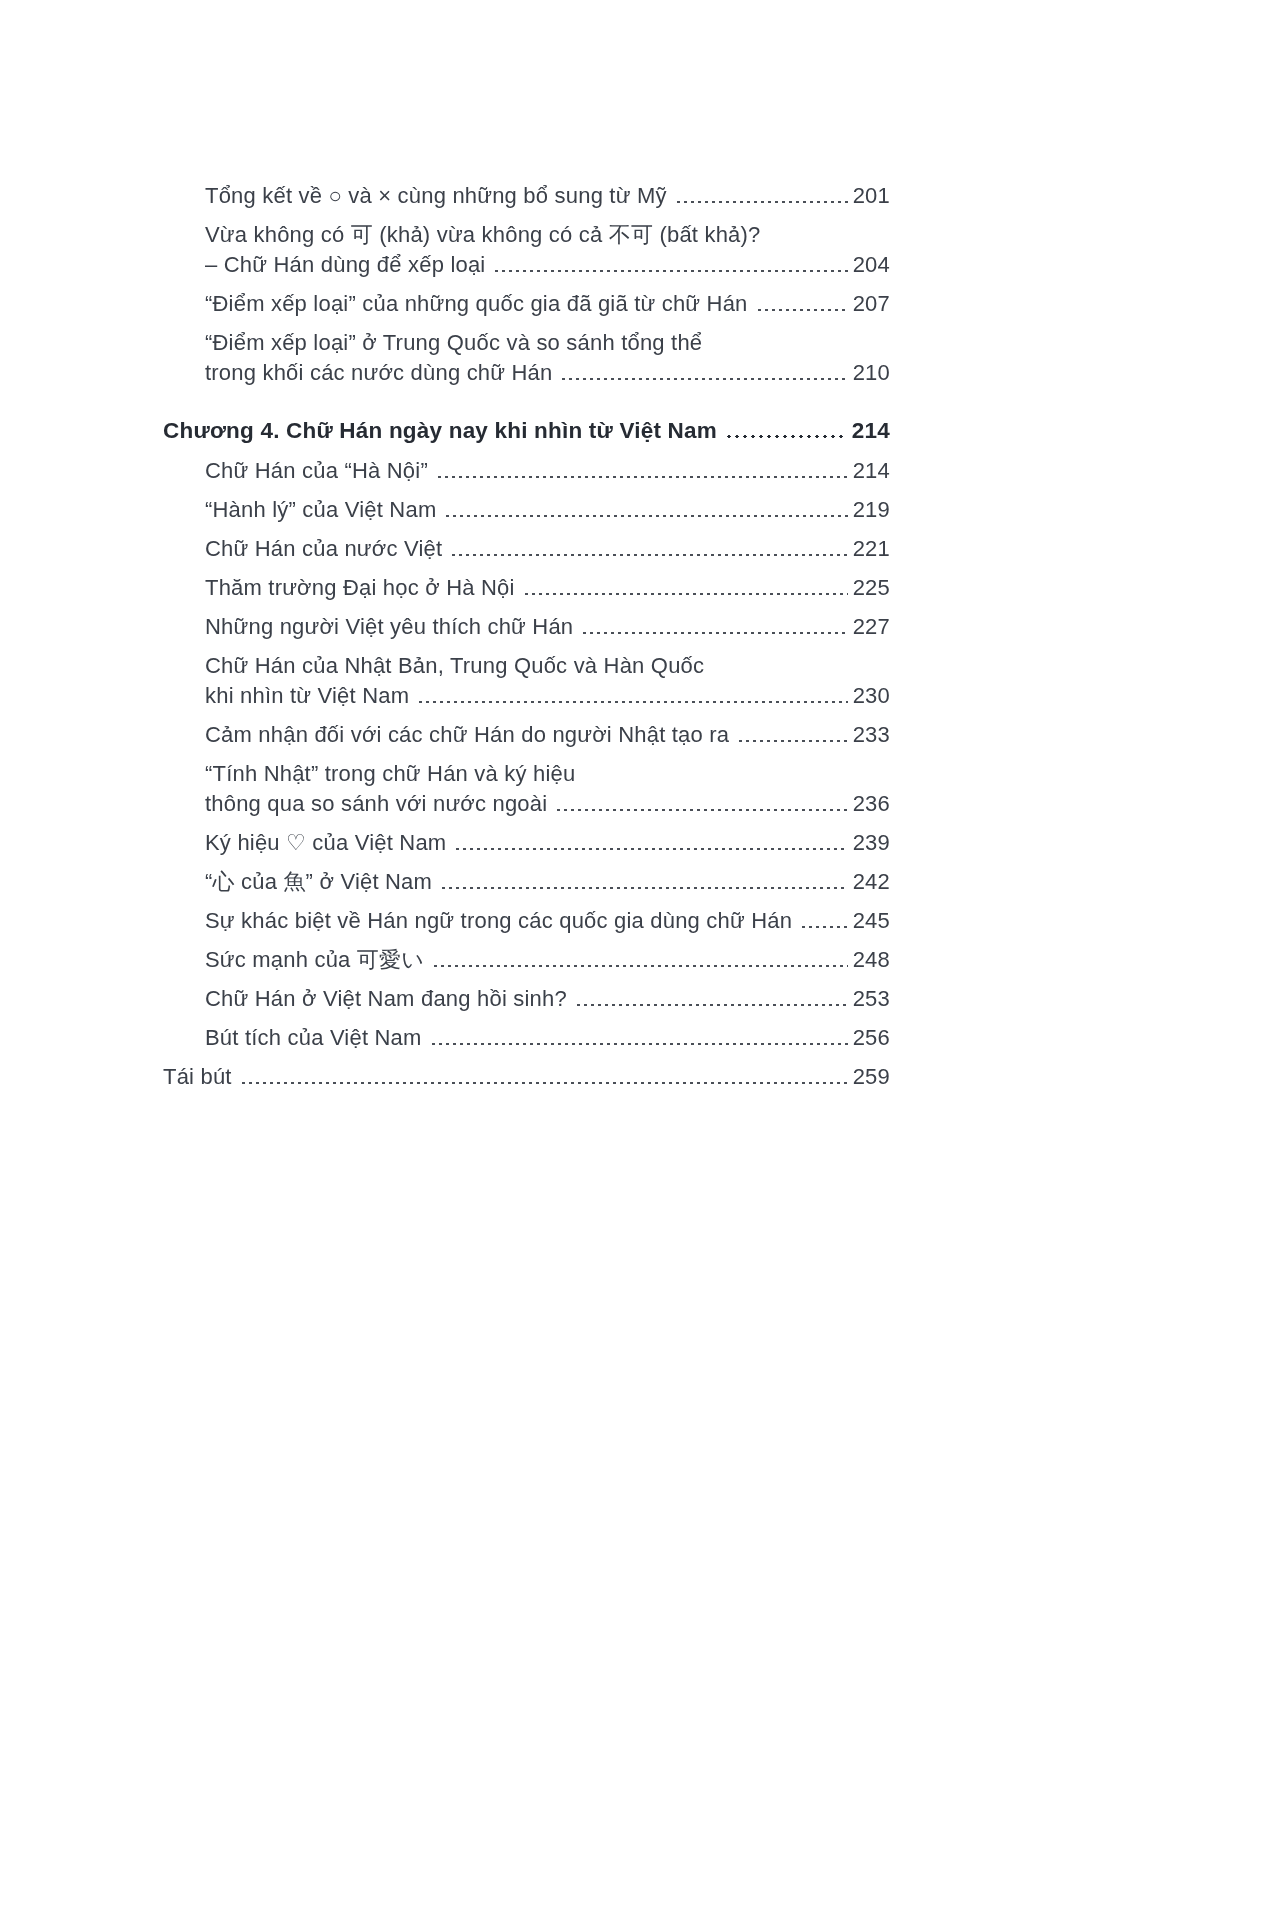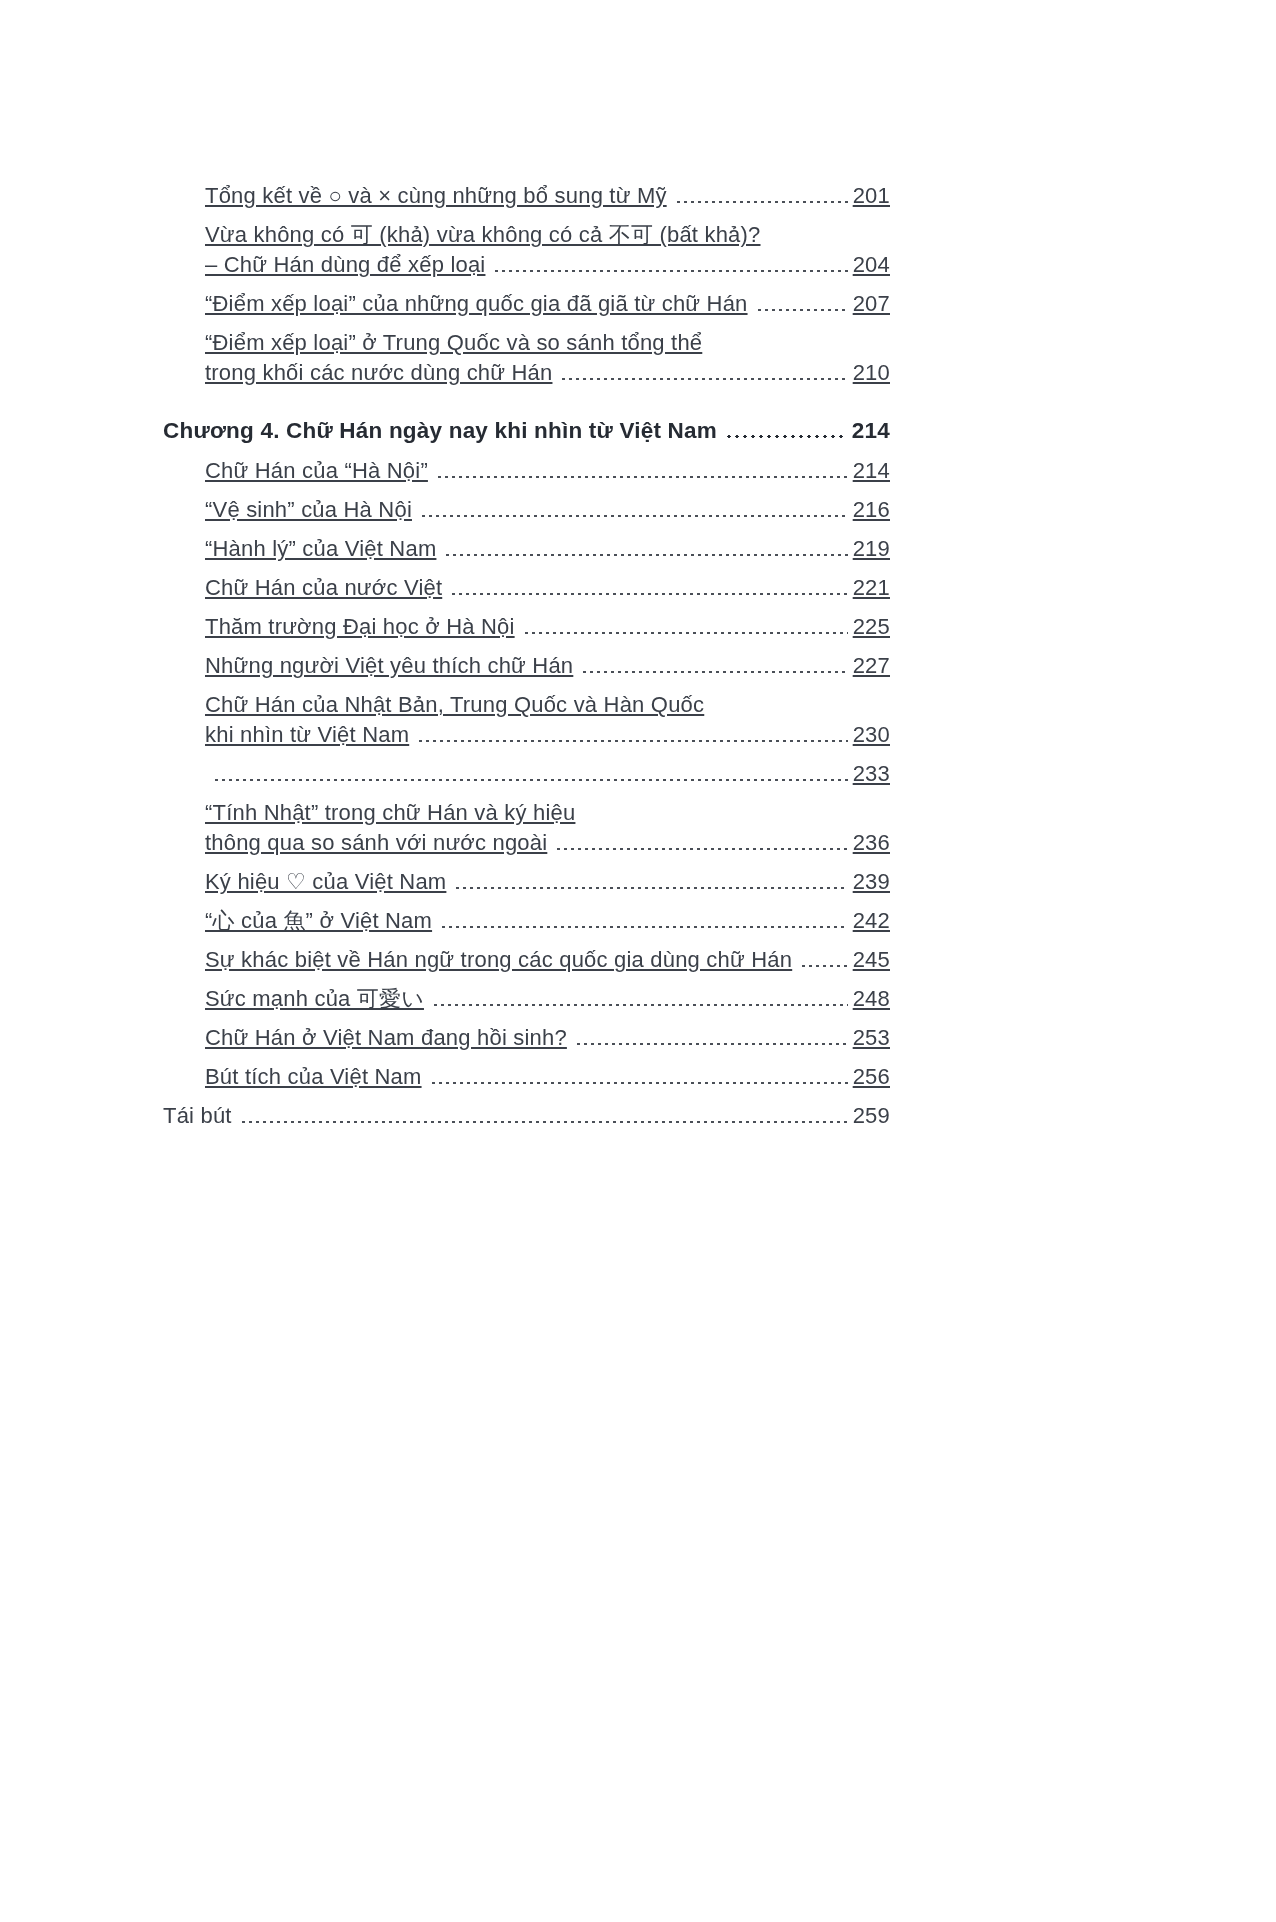--- a/index.html
+++ b/index.html
@@ -31,21 +31,20 @@
   .entry .line,
   .entry .row {
     font-size: 22px;
     line-height: 30px;
     letter-spacing: 0.2px;
     color: var(--text, #3b4049);
   }
 
   .entry.item {
     padding-left: 42px;
-    text-decoration: underline;
   }
 
   .entry.chapter {
     margin-top: 28px;
     margin-bottom: 10px;
   }
 
   .entry.chapter .line,
   .entry.chapter .row {
     font-weight: 700;
@@ -147,29 +146,20 @@
   <div class="entry item">
     <div class="lines">
           <div class="row">
             <span class="title">Chữ Hán của “Hà Nội”</span>
             <span class="dots"></span>
             <span class="page-num">214</span>
           </div>
         </div>
   </div>
 
-  <div class="entry item">
-    <div class="lines">
-          <div class="row">
-            <span class="title">“Vệ sinh” của Hà Nội</span>
-            <span class="dots"></span>
-            <span class="page-num">216</span>
-          </div>
-        </div>
-  </div>
 
   <div class="entry item">
     <div class="lines">
           <div class="row">
             <span class="title">“Hành lý” của Việt Nam</span>
             <span class="dots"></span>
             <span class="page-num">219</span>
           </div>
         </div>
   </div>
@@ -211,20 +201,21 @@
             <span class="title">khi nhìn từ Việt Nam</span>
             <span class="dots"></span>
             <span class="page-num">230</span>
           </div>
         </div>
   </div>
 
   <div class="entry item">
     <div class="lines">
           <div class="row">
+            <span class="title">Cảm nhận đối với các chữ Hán do người Nhật tạo ra</span>
             <span class="dots"></span>
             <span class="page-num">233</span>
           </div>
         </div>
   </div>
 
   <div class="entry item">
     <div class="lines">
           <div class="line">“Tính Nhật” trong chữ Hán và ký hiệu</div>
           <div class="row">

